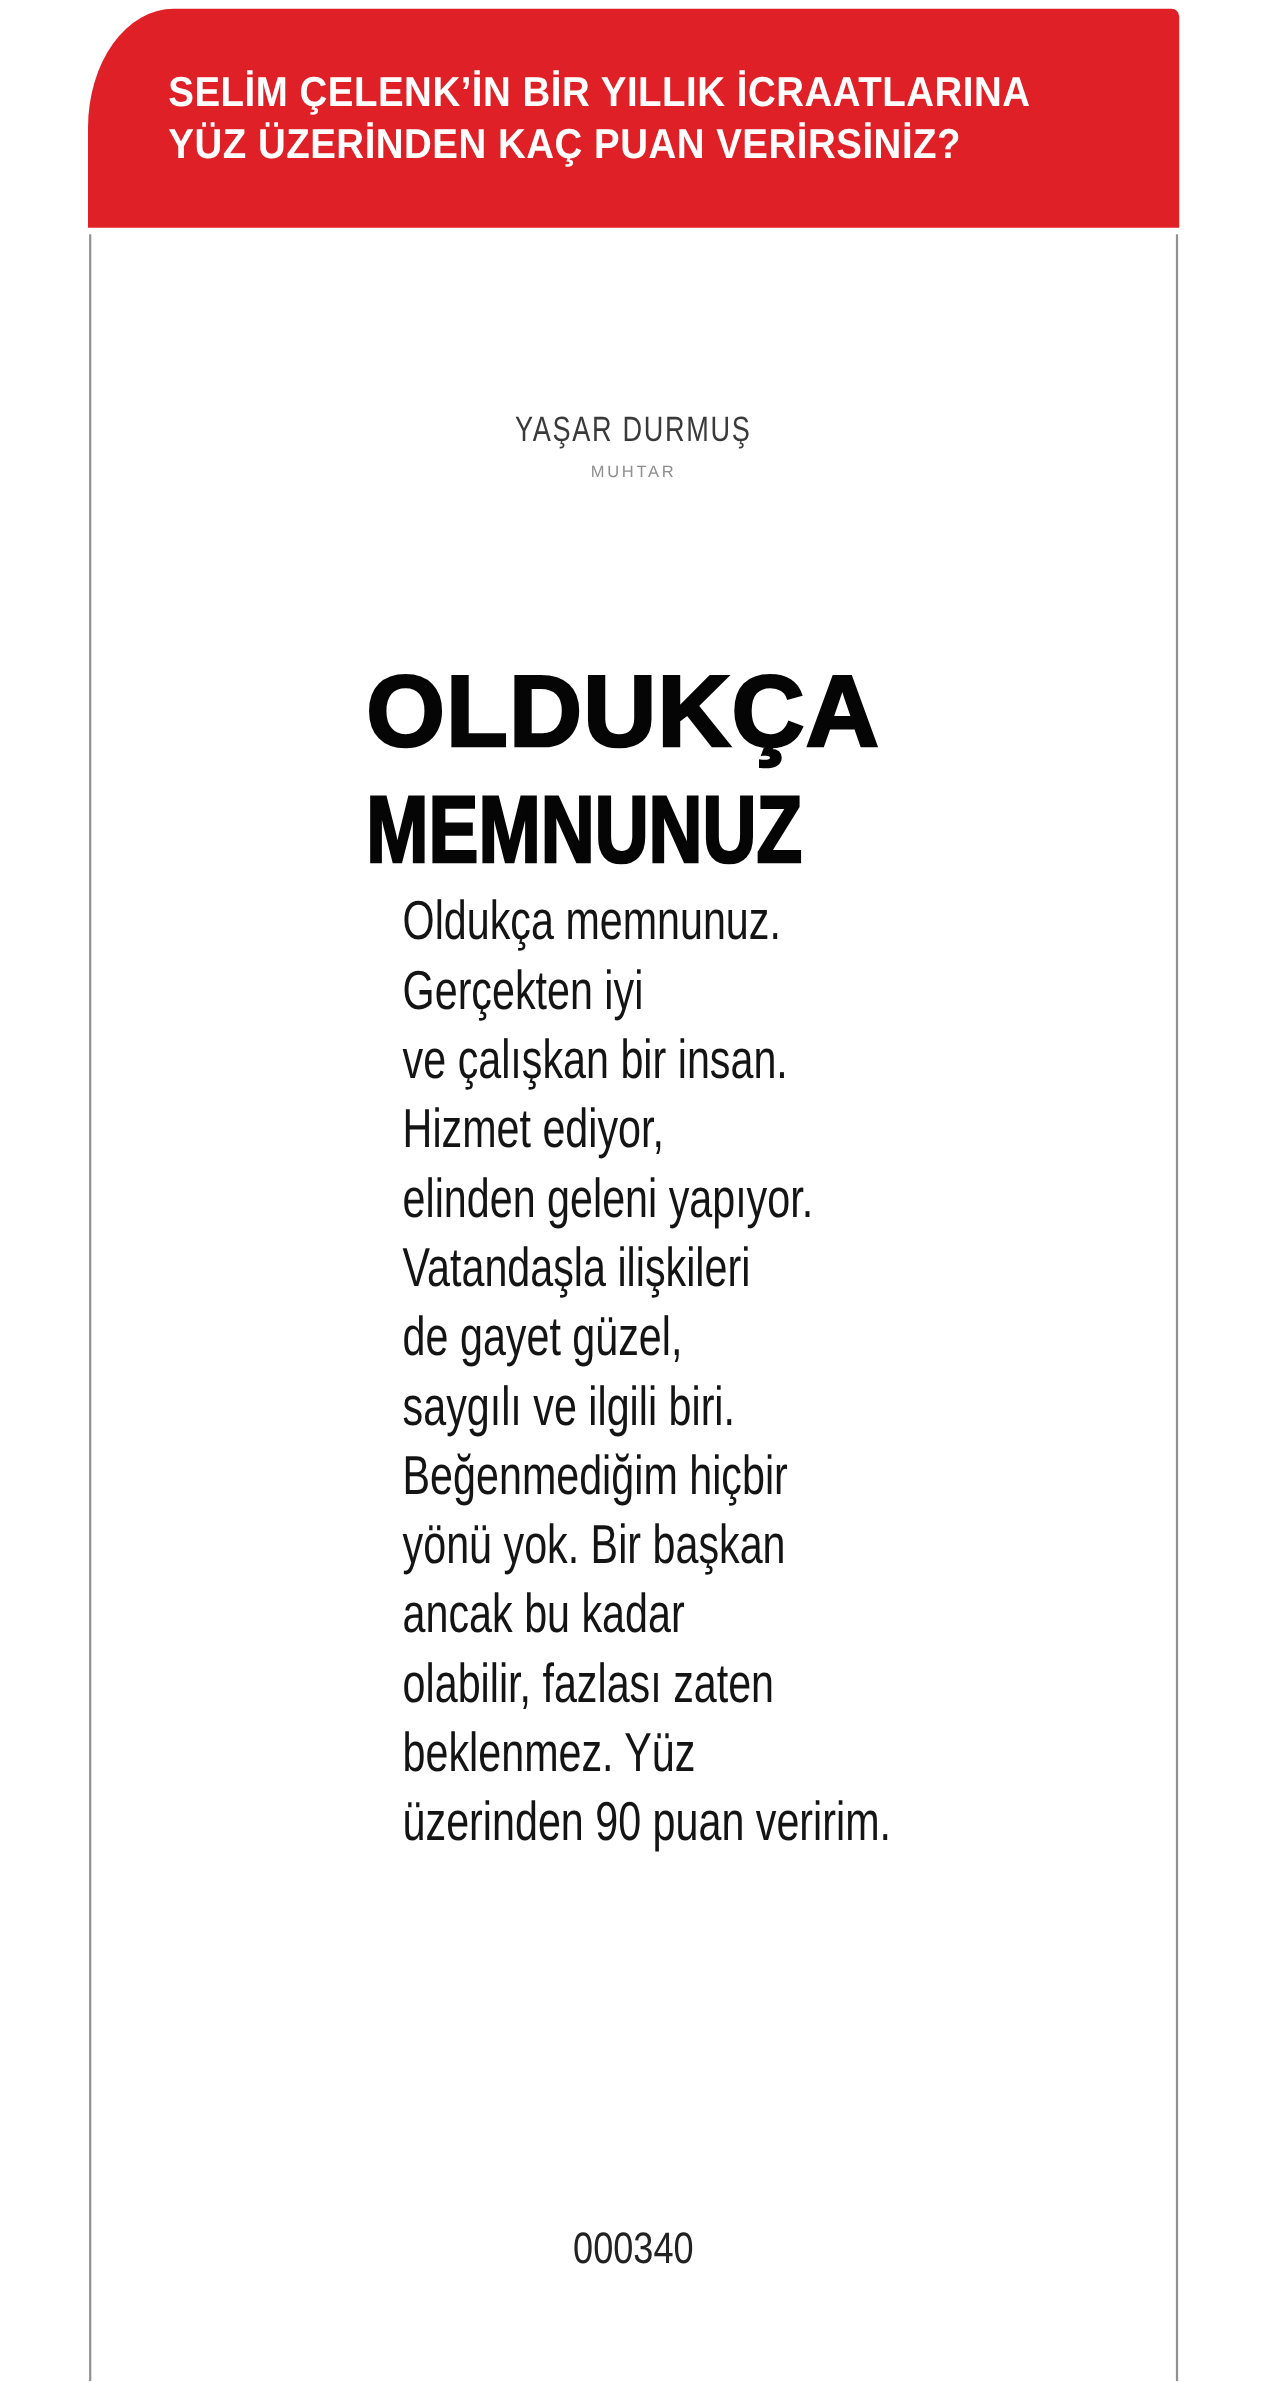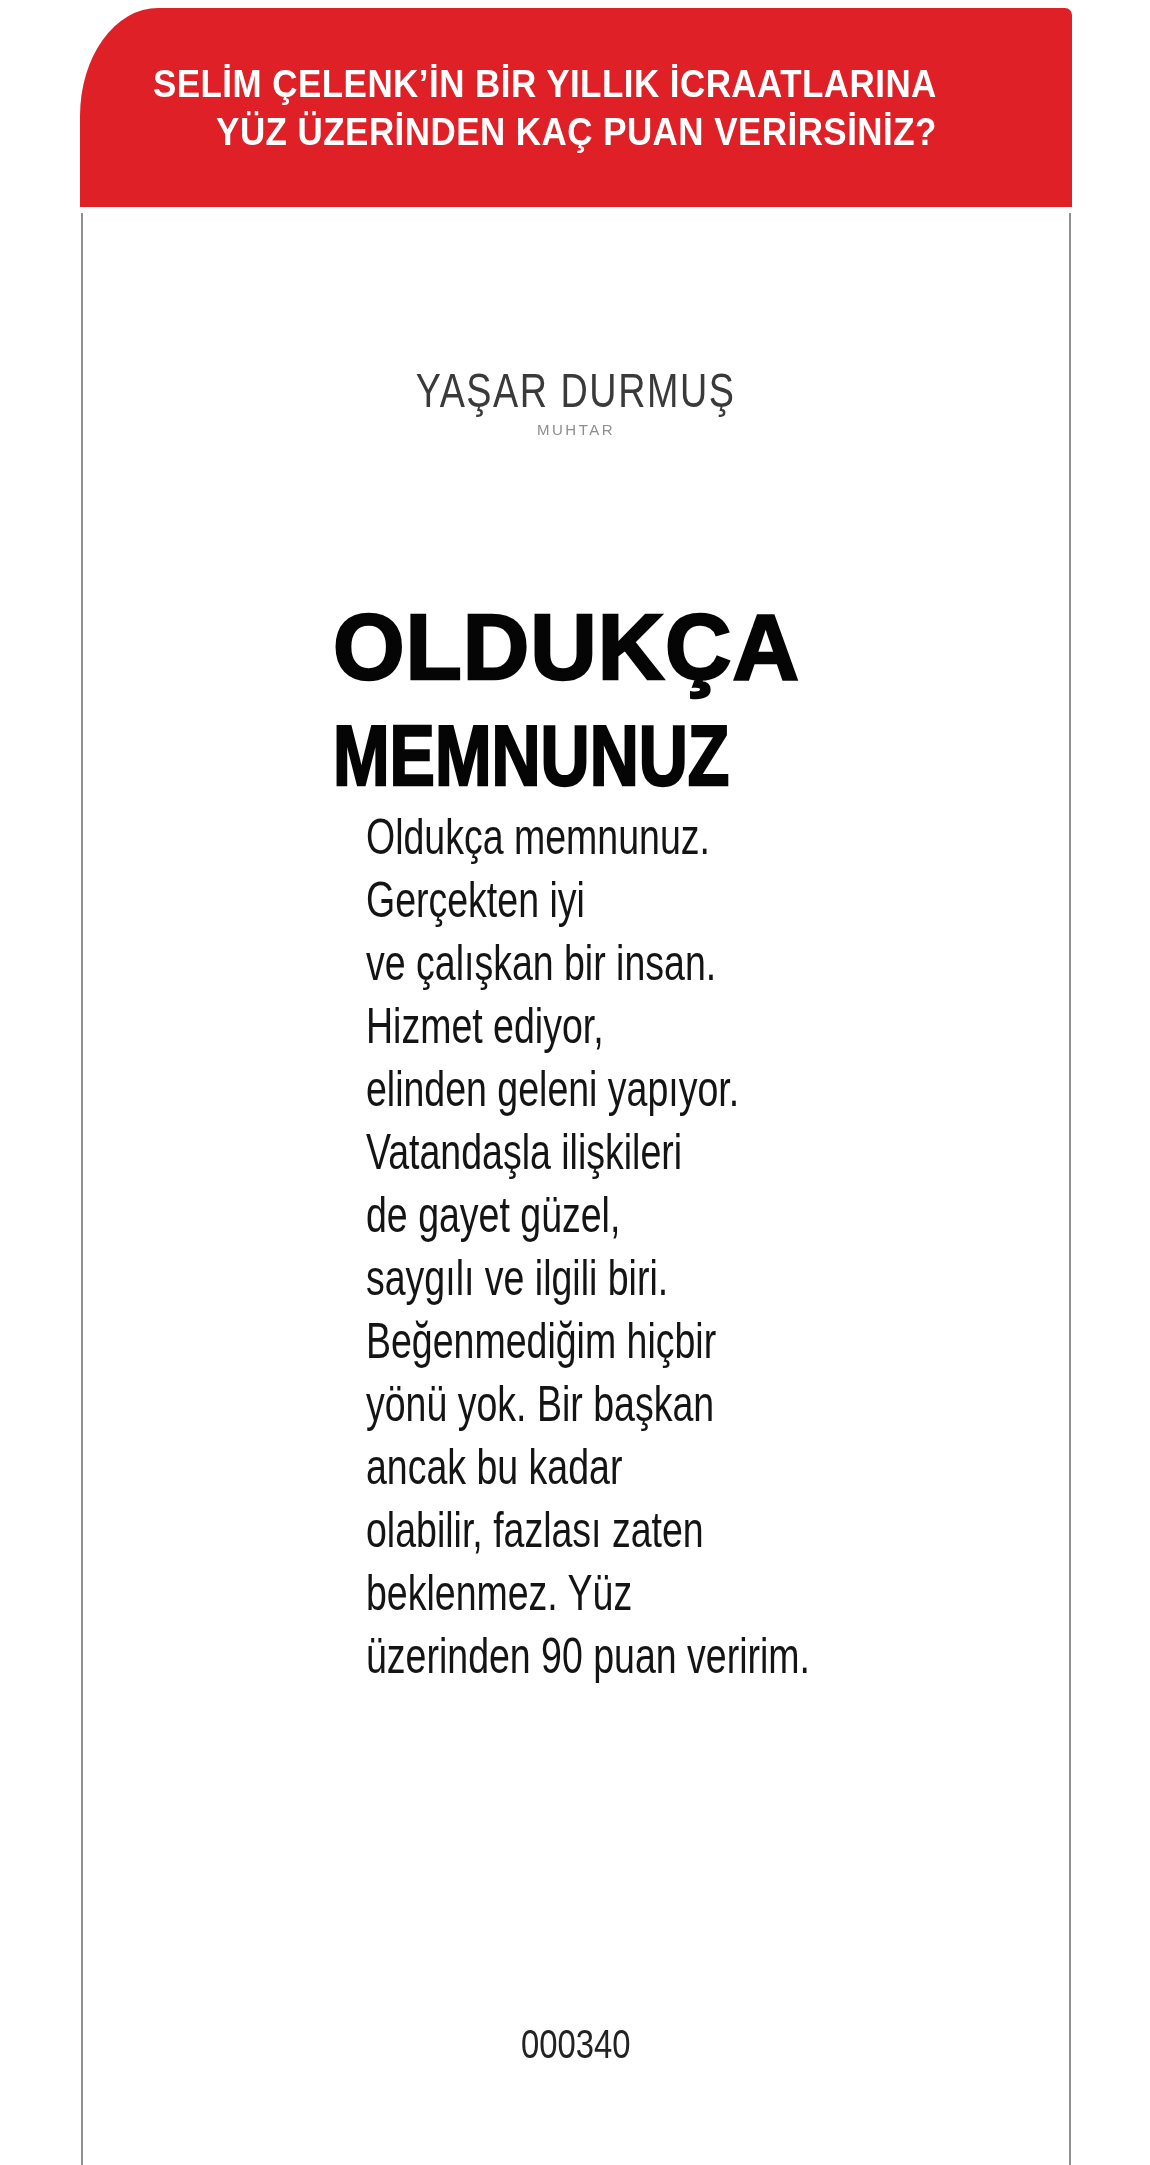--- a/index.html
+++ b/index.html
@@ -18,21 +18,20 @@
 
   
   .banner {
     position: absolute;
     left: 80px;
     top: 8px;
     width: 992px;
     height: 199px;
     background: #e02027;
     border-radius: 78px 7px 0 0 / 108px 7px 0 0;
-    text-align: right;
   }
   .banner-text {
     position: absolute;
     left: 73px;
     top: 52px;
     color: #ffffff;
     font-size: 38px;
     font-weight: bold;
     line-height: 48px;
     white-space: nowrap;
@@ -54,21 +53,21 @@
 
   
   .person {
     position: absolute;
     left: 80px;
     width: 992px;
     text-align: center;
   }
   .person-name {
     top: 361px;
-    font-size: 49px;
+    font-size: 32px;
     line-height: 59px;
     color: #3a3a3a;
     font-weight: normal;
   }
   .person-name .squeeze {
     display: inline-block;
     transform: scaleX(0.77);
     transform-origin: center top;
     letter-spacing: 2px;
     white-space: nowrap;

